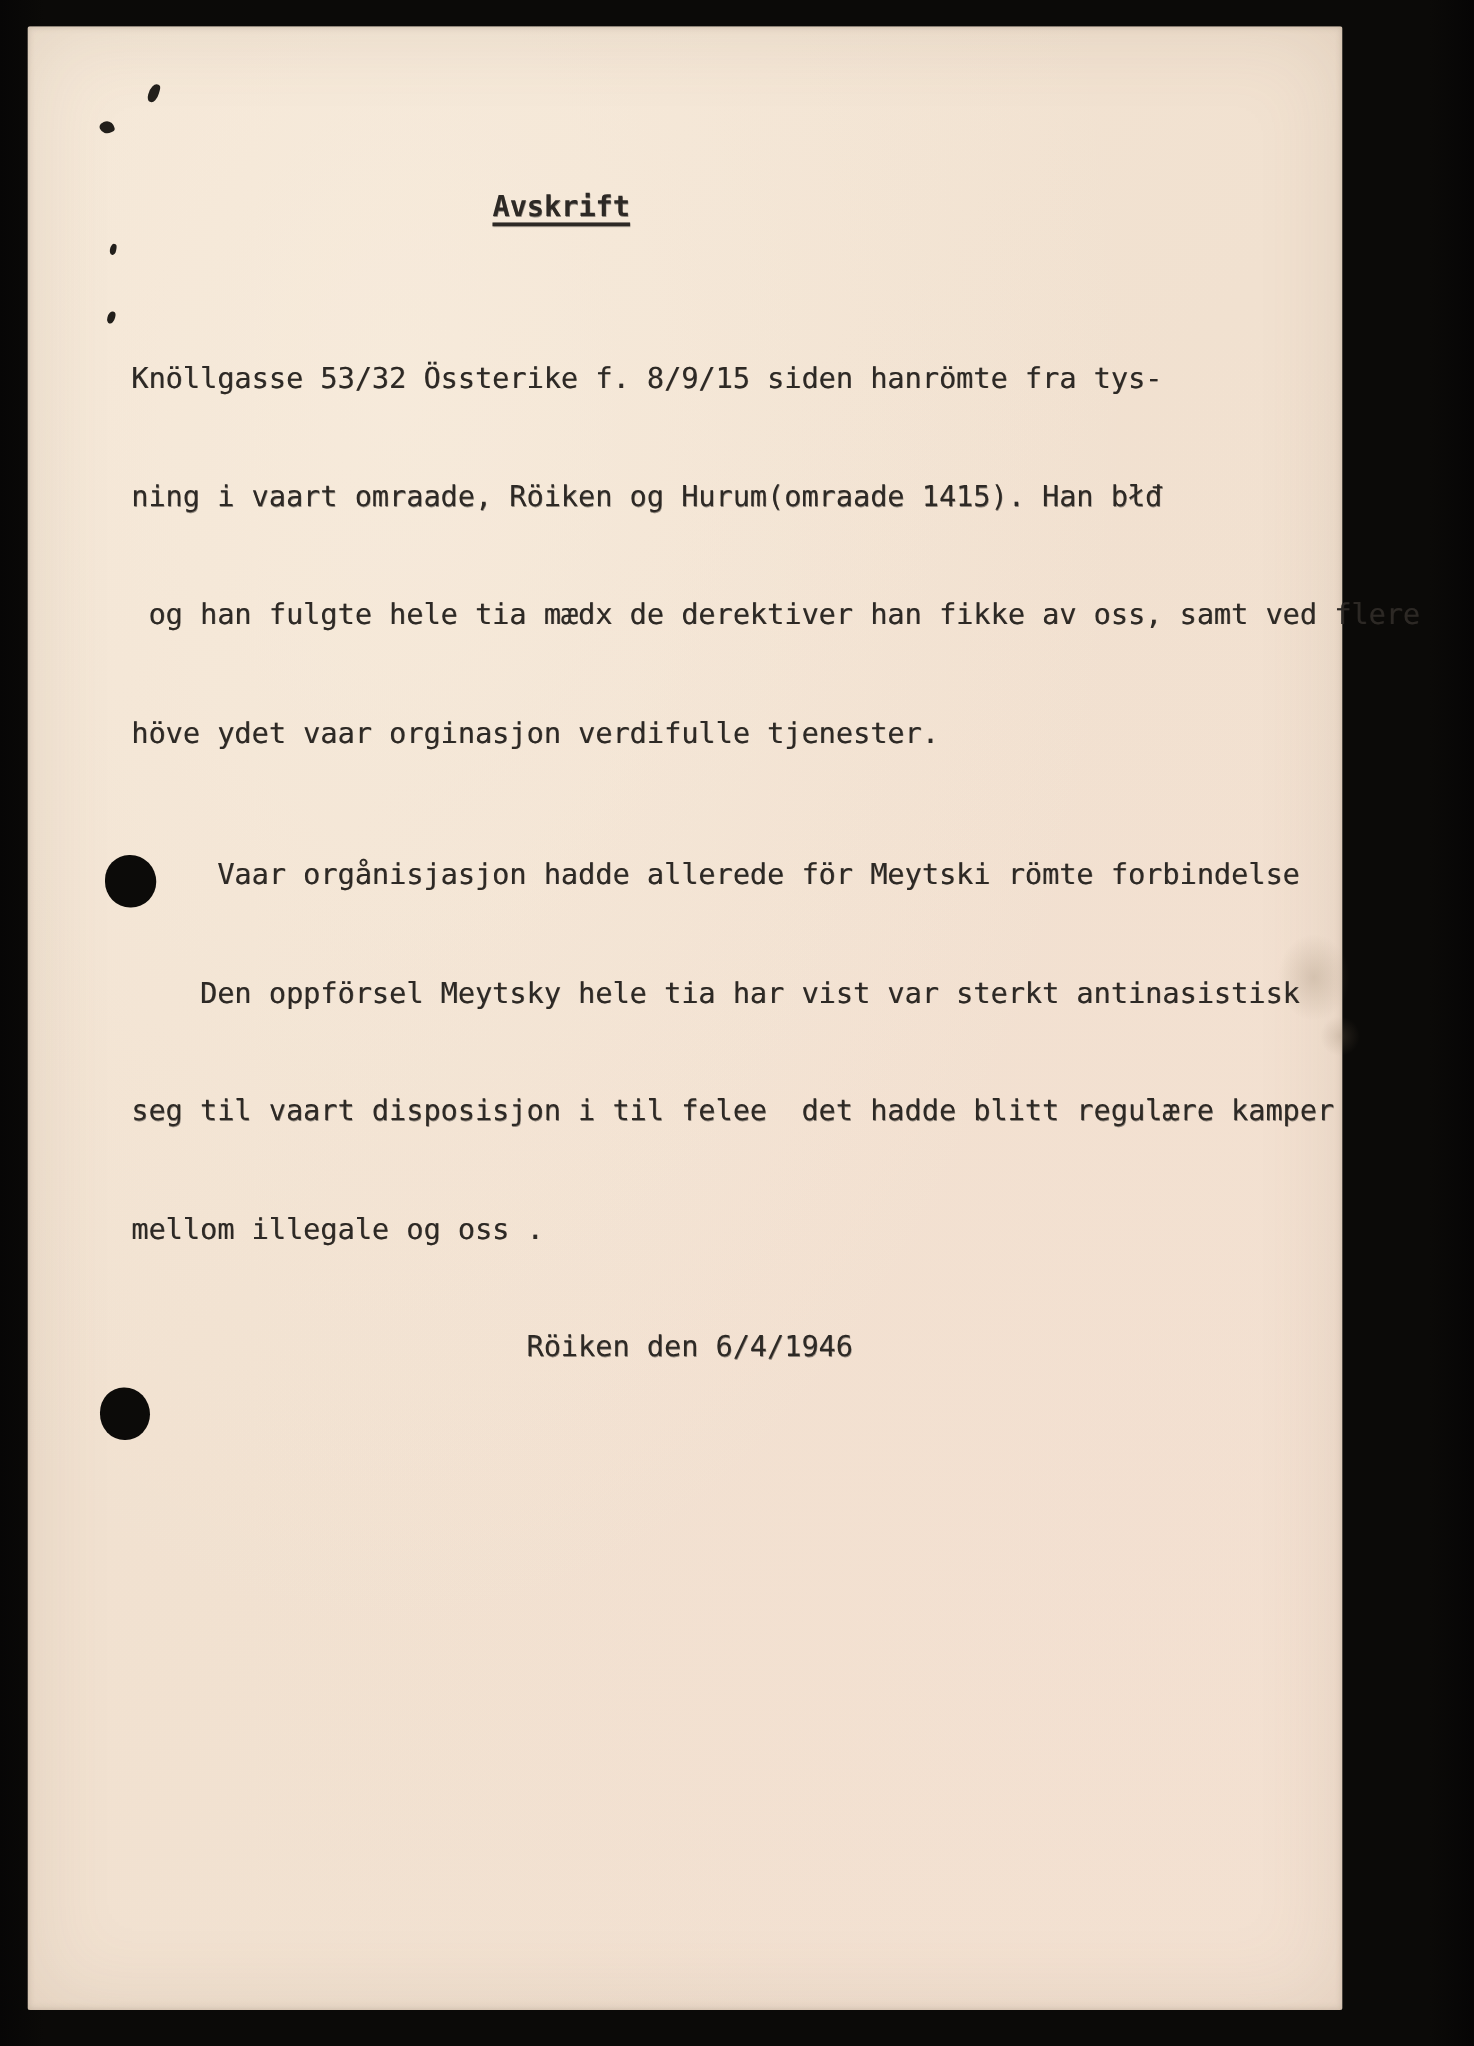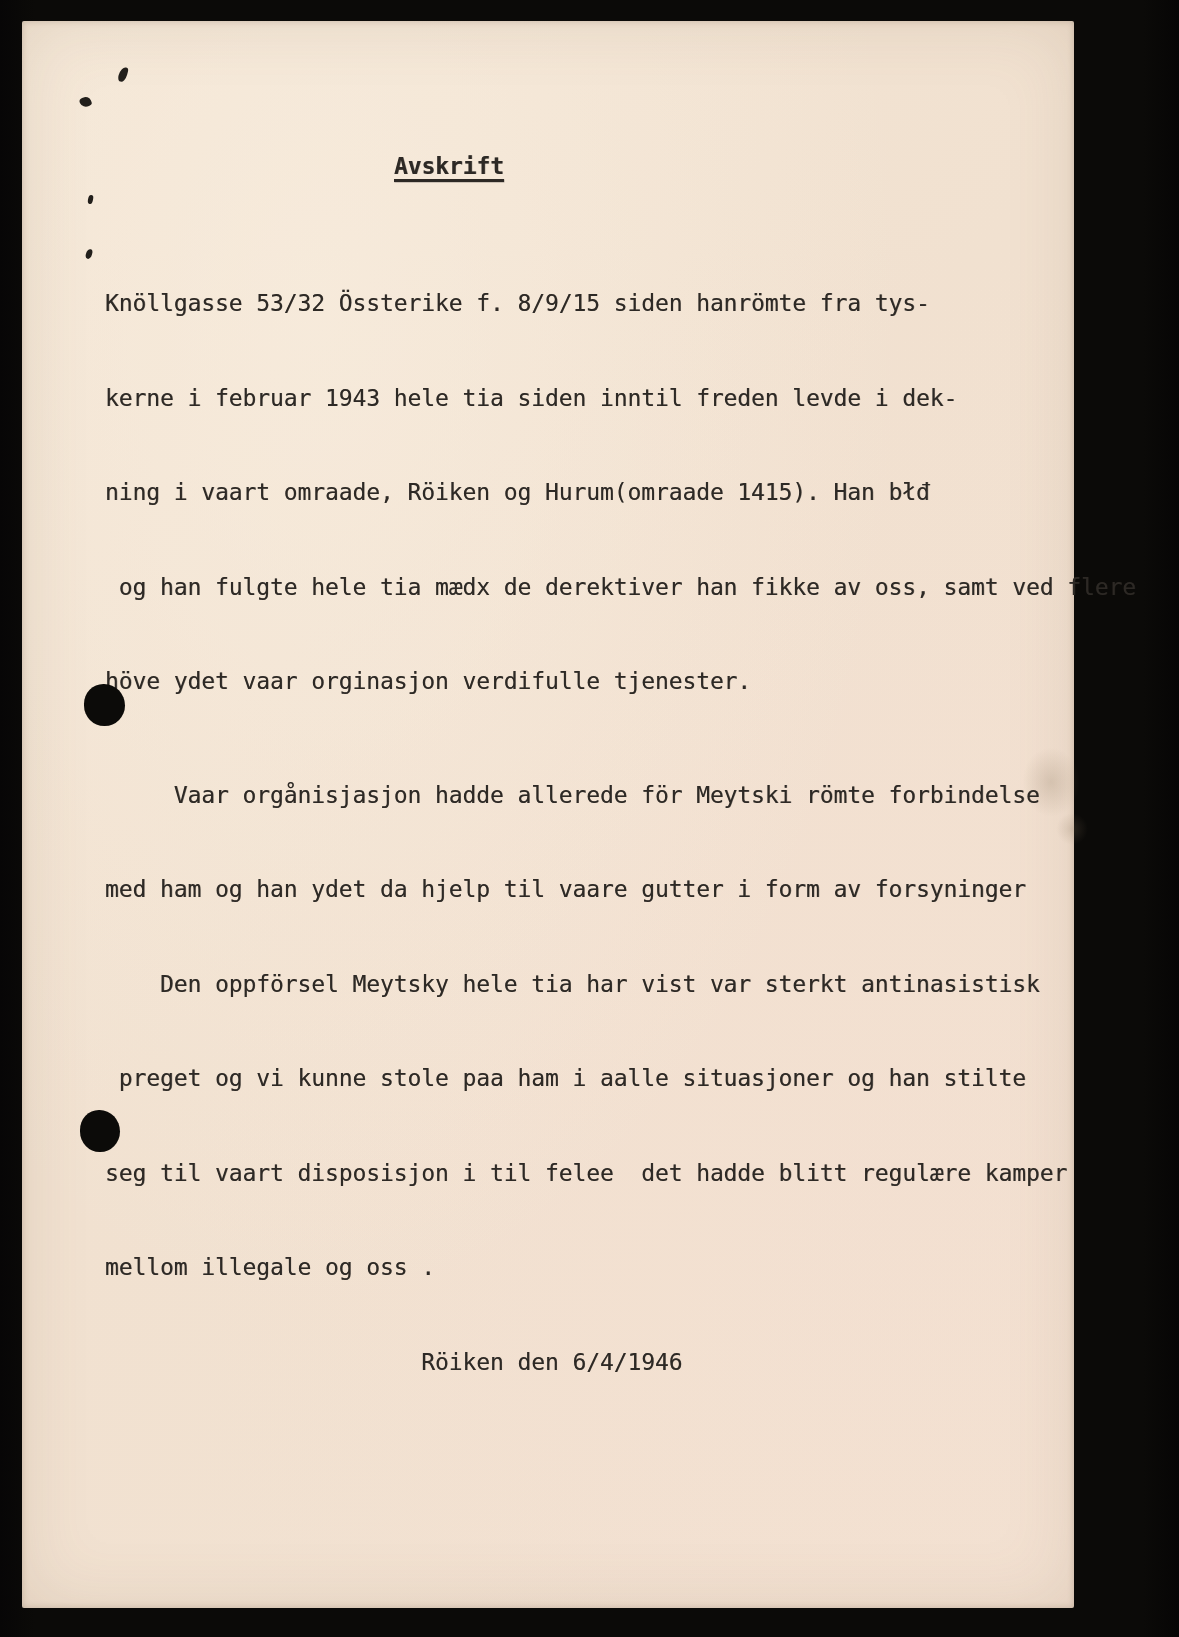--- a/index.html
+++ b/index.html
@@ -91,28 +91,25 @@
   <div class="ink-speck speck-1"></div>
   <div class="ink-speck speck-2"></div>
   <div class="ink-speck speck-3"></div>
   <div class="ink-speck speck-4"></div>
   <div class="paper-smudge smudge-1"></div>
   <div class="paper-smudge smudge-2"></div>
 
   <div class="doc-text">
     <div class="title-line"><span class="title-text">Avskrift</span></div>
     <div class="line">Knöllgasse 53/32 Össterike f. 8/9/15 siden hanrömte fra tys-</div>
-    <div class="line">kerne i februar 1943 hele tia siden inntil freden levde i dek-</div>
     <div class="line">ning i vaart omraade, Röiken og Hurum(omraade 1415). Han błđ</div>
     <div class="line"> og han fulgte hele tia mædx de derektiver han fikke av oss, samt ved flere</div>
     <div class="line">höve ydet vaar orginasjon verdifulle tjenester.</div>
     <div class="line sp-a">     Vaar orgånisjasjon hadde allerede för Meytski römte forbindelse</div>
-    <div class="line">med ham og han ydet da hjelp til vaare gutter i form av forsyninger</div>
     <div class="line">    Den oppförsel Meytsky hele tia har vist var sterkt antinasistisk</div>
-    <div class="line"> preget og vi kunne stole paa ham i aalle situasjoner og han stilte</div>
     <div class="line">seg til vaart disposisjon i til felee  det hadde blitt regulære kamper</div>
     <div class="line">mellom illegale og oss .</div>
     <div class="line">                       Röiken den 6/4/1946</div>
     
     
     
     
     
     
     

